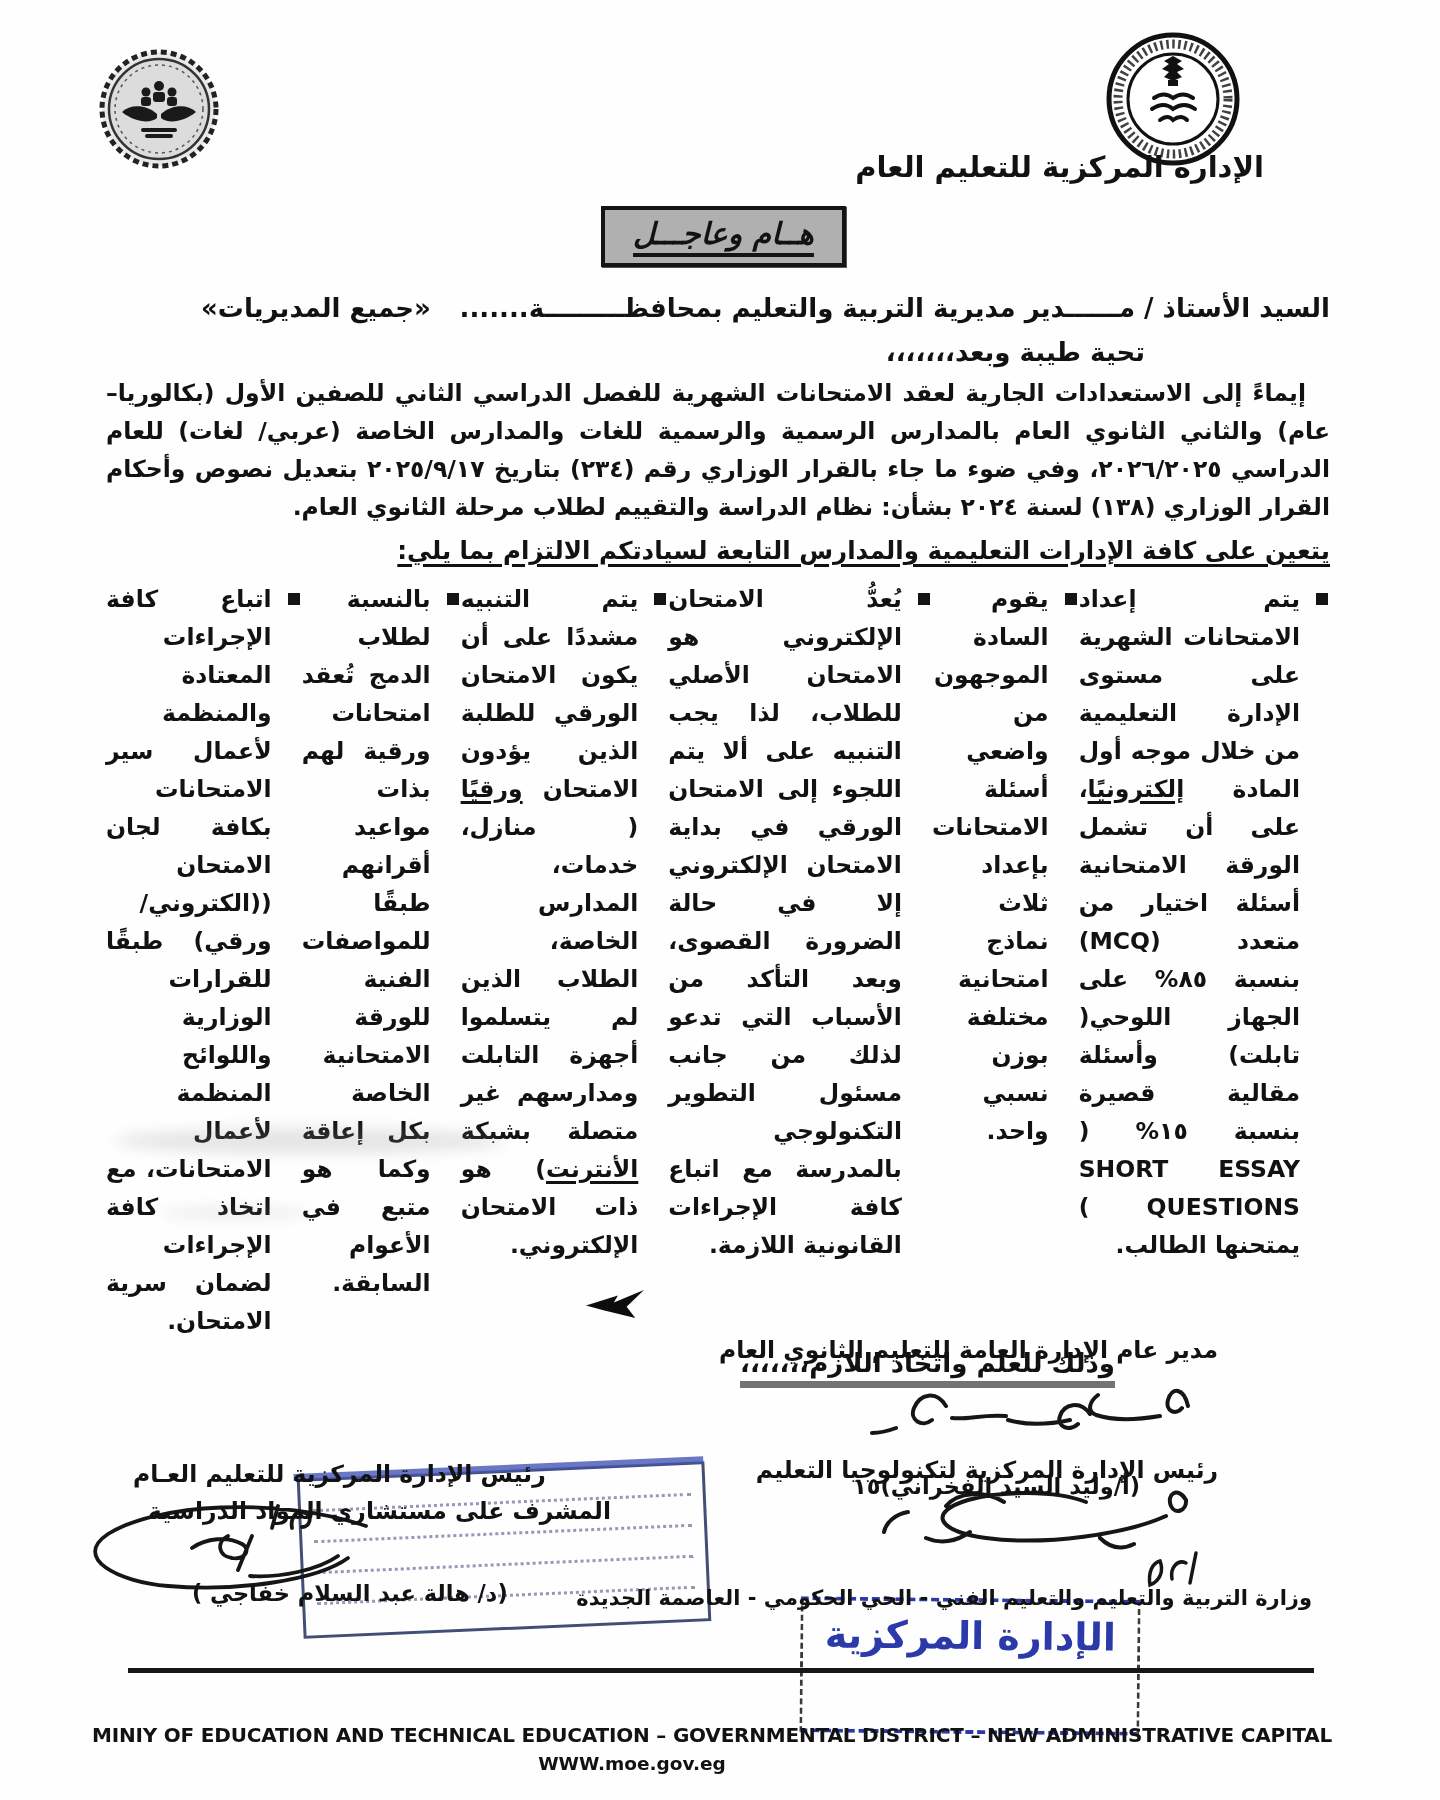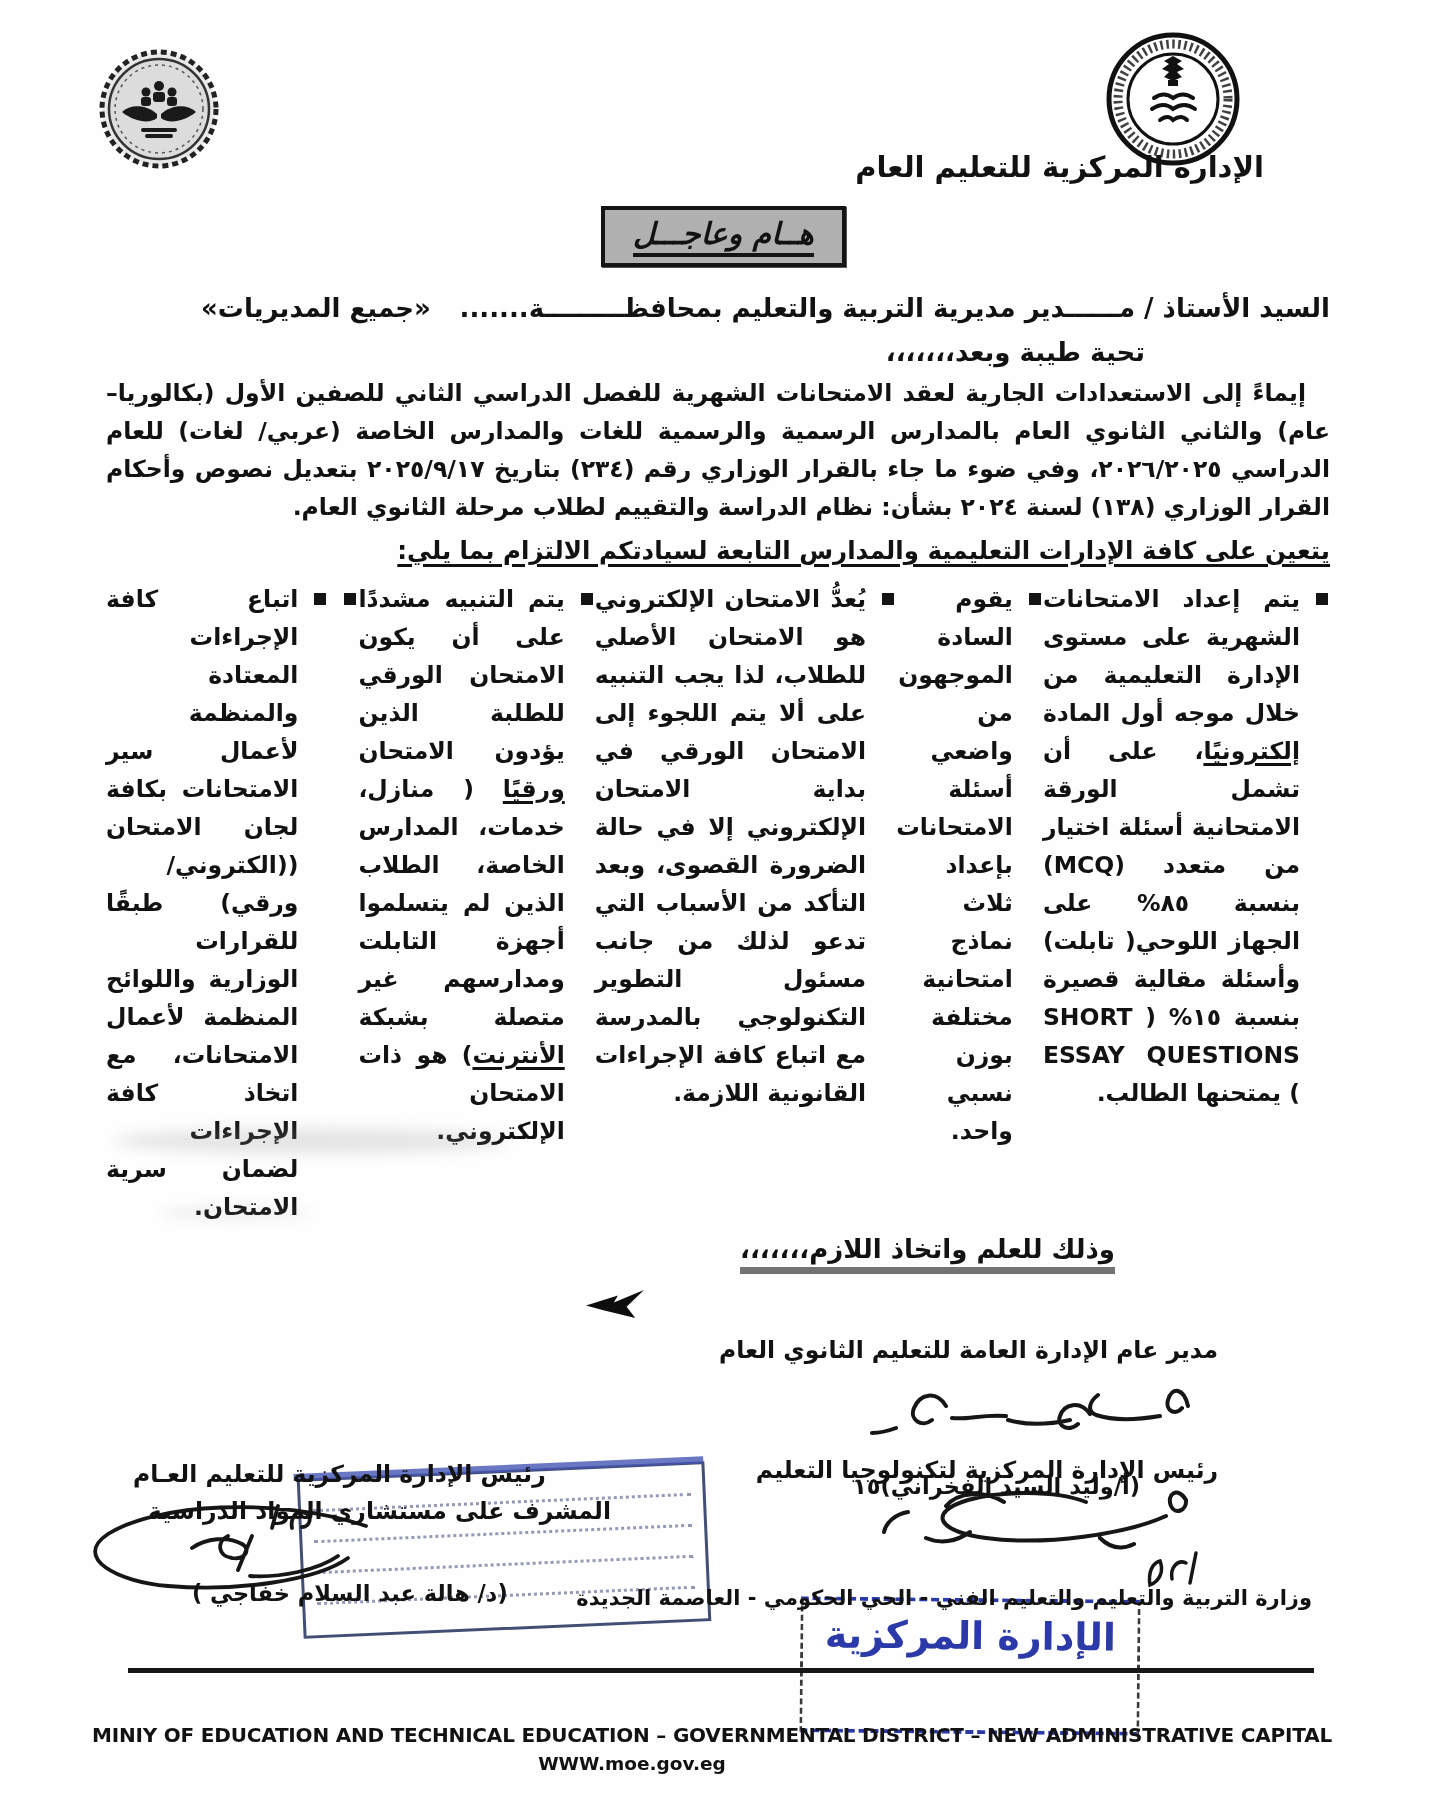--- a/index.html
+++ b/index.html
@@ -126,21 +126,21 @@
       <span>«جميع المديريات»</span>
     </div>
     <div class="salutation">تحية طيبة وبعد،،،،،،،</div>
     <p class="intro">إيماءً إلى الاستعدادات الجارية لعقد الامتحانات الشهرية للفصل الدراسي الثاني للصفين الأول (بكالوريا–عام) والثاني الثانوي العام بالمدارس الرسمية والرسمية للغات والمدارس الخاصة (عربي/ لغات) للعام الدراسي ٢٠٢٦/٢٠٢٥، وفي ضوء ما جاء بالقرار الوزاري رقم (٢٣٤) بتاريخ ٢٠٢٥/٩/١٧ بتعديل نصوص وأحكام القرار الوزاري (١٣٨) لسنة ٢٠٢٤ بشأن: نظام الدراسة والتقييم لطلاب مرحلة الثانوي العام.</p>
     <div class="directive-heading">يتعين على كافة الإدارات التعليمية والمدارس التابعة لسيادتكم الالتزام بما يلي:</div>
     <div class="bullets">
         <div class="bullet"><span class="marker"></span><span>يتم إعداد الامتحانات الشهرية على مستوى الإدارة التعليمية من خلال موجه أول المادة </span><span class="u">إلكترونيًا</span><span>، على أن تشمل الورقة الامتحانية أسئلة اختيار من متعدد (MCQ)  بنسبة ٨٥% على الجهاز اللوحي( تابلت) وأسئلة مقالية قصيرة بنسبة ١٥% ( SHORT ESSAY QUESTIONS ) يمتحنها الطالب.</span></div>
         <div class="bullet"><span class="marker"></span><span>يقوم السادة الموجهون من واضعي أسئلة الامتحانات بإعداد ثلاث نماذج امتحانية مختلفة بوزن نسبي واحد.</span></div>
         <div class="bullet"><span class="marker"></span><span>يُعدُّ الامتحان الإلكتروني هو الامتحان الأصلي للطلاب، لذا يجب التنبيه على ألا يتم اللجوء إلى الامتحان الورقي في بداية الامتحان الإلكتروني إلا في حالة الضرورة القصوى، وبعد التأكد من الأسباب التي تدعو لذلك من جانب مسئول التطوير التكنولوجي بالمدرسة مع اتباع كافة الإجراءات القانونية اللازمة.</span></div>
         <div class="bullet"><span class="marker"></span><span>يتم التنبيه مشددًا على أن يكون الامتحان الورقي للطلبة الذين يؤدون الامتحان </span><span class="u">ورقيًا</span><span> ( منازل، خدمات، المدارس الخاصة، الطلاب الذين لم يتسلموا أجهزة التابلت ومدارسهم غير متصلة بشبكة </span><span class="u">الأنترنت</span><span>) هو ذات الامتحان الإلكتروني.</span></div>
-        <div class="bullet"><span class="marker"></span></div>
+        <div class="bullet"><span class="marker"></span><span>بالنسبة لطلاب الدمج تُعقد امتحانات ورقية لهم بذات مواعيد أقرانهم طبقًا للمواصفات الفنية للورقة الامتحانية الخاصة بكل إعاقة وكما هو متبع في الأعوام السابقة.</span></div>
         <div class="bullet"><span class="marker"></span><span>اتباع كافة الإجراءات المعتادة والمنظمة لأعمال سير الامتحانات بكافة لجان الامتحان ((الكتروني/ ورقي) طبقًا للقرارات الوزارية واللوائح المنظمة لأعمال الامتحانات، مع اتخاذ كافة الإجراءات لضمان سرية الامتحان.</span></div>
       </div>
     <div class="closing">
       <span>وذلك للعلم واتخاذ اللازم،،،،،،،</span>
     </div>
   </div>
 
   <div class="sig-title t-gd">مدير عام الإدارة العامة للتعليم الثانوي العام</div>
   <svg class="hand hand1" width="330" height="62" viewBox="0 0 330 62">
     <path d="M322 28 c-4 -18 -16 -20 -20 -6 c-3 11 8 16 14 8 M294 38 c-30 5 -52 3 -64 -1 c-10 -4 -6 -14 2 -20 M224 36 c-10 -14 -26 -10 -30 2 c-4 11 10 16 18 8 M204 42 c-28 6 -48 4 -62 0 M140 38 c-24 -2 -38 4 -54 2 M80 28 c-10 -16 -26 -12 -32 2 c-5 12 8 20 18 12 M30 50 c-8 3 -16 5 -24 5" stroke="#161616" stroke-width="4" fill="none" stroke-linecap="round"></path>

